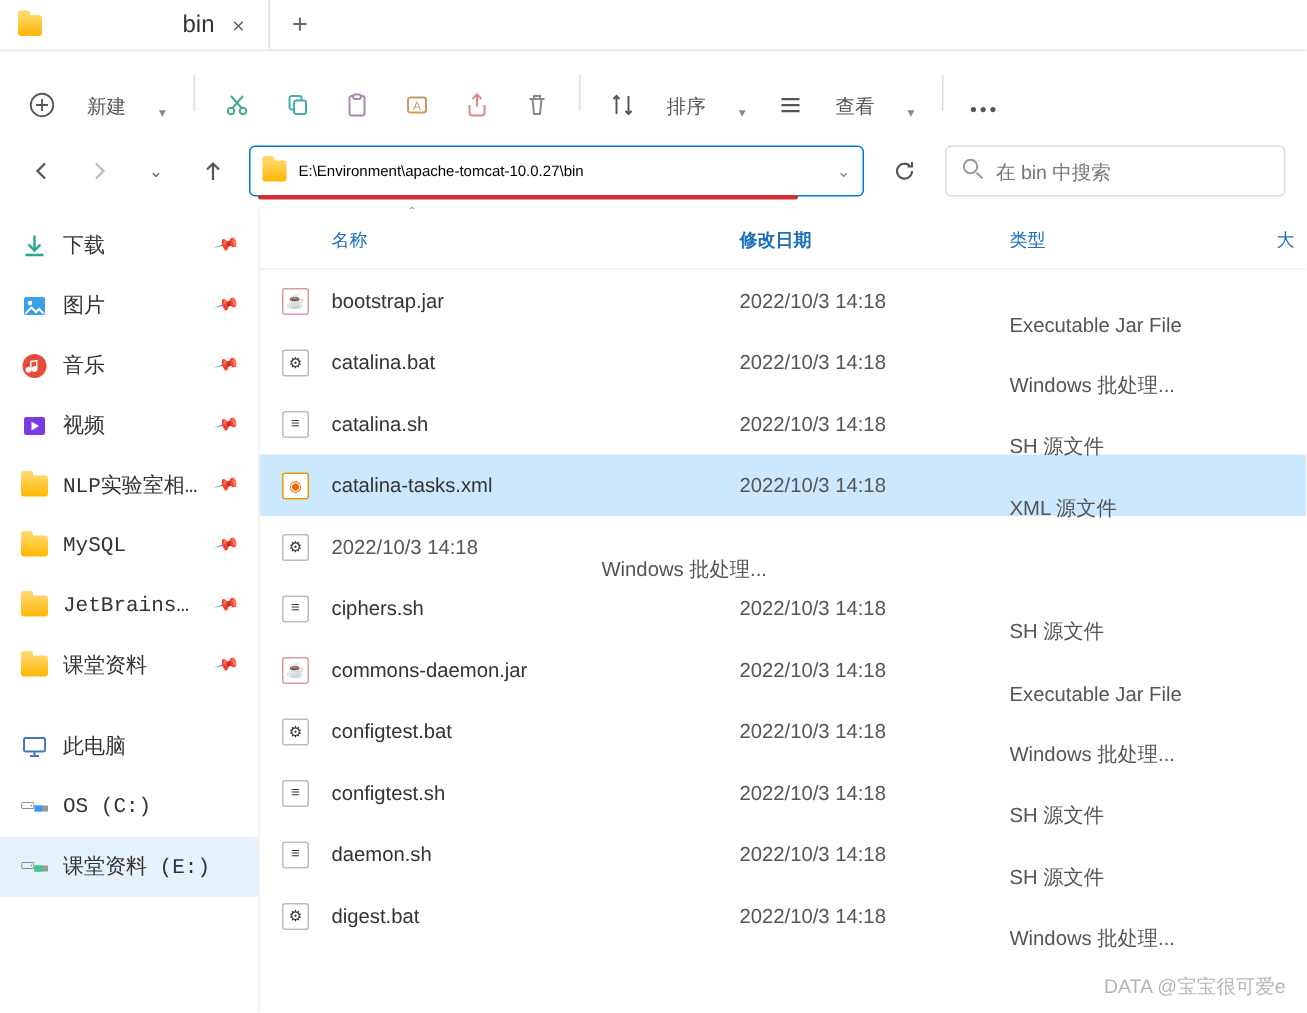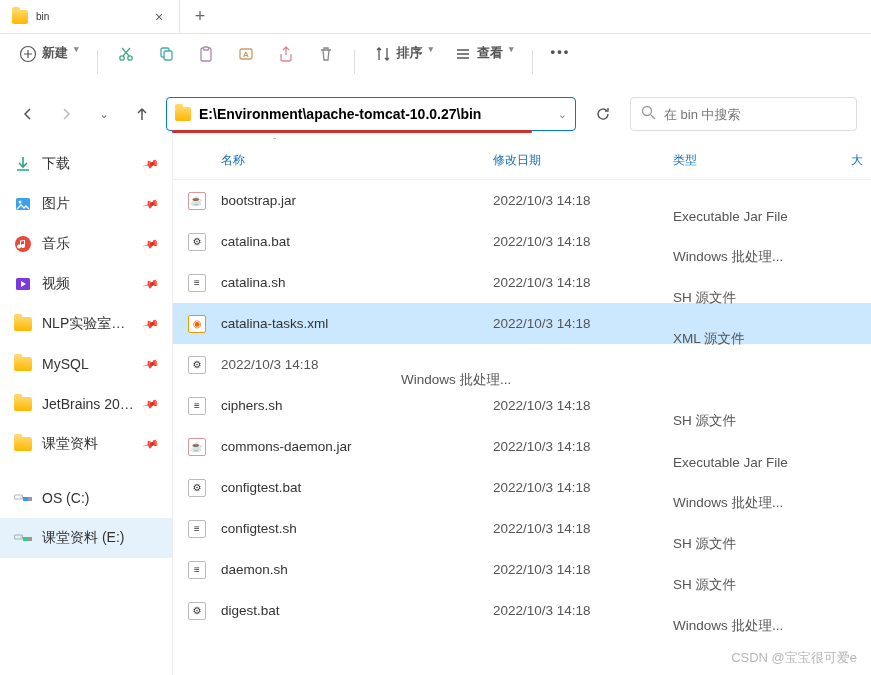--- a/index.html
+++ b/index.html
@@ -2,60 +2,60 @@
 <html><head>
 <meta charset="utf-8">
 <style>
 * { margin: 0; padding: 0; box-sizing: border-box; }
 body { font-family: "Microsoft YaHei", "Segoe UI", sans-serif; font-size: 13px; color: #333; background: #fff; width: 871px; height: 675px; overflow: hidden; position: relative; }
 
 
 .tab-bar { display: flex; height: 34px; background: #fff; border-bottom: 1px solid #e5e5e5; }
 .tab { display: flex; align-items: center; padding: 0 12px; gap: 8px; border-right: 1px solid #e5e5e5; background: #fff; min-width: 180px; position: relative; }
 .tab-icon { width: 16px; height: 16px; display: flex; align-items: center; justify-content: center; }
-.tab-title { flex: 1; font-size: 10px; }
+.tab-title { flex: 1; font-size: 16px; text-align: right; }
 .tab-close { width: 16px; height: 16px; cursor: pointer; color: #666; display: flex; align-items: center; justify-content: center; font-size: 14px; }
 .new-tab { width: 40px; display: flex; align-items: center; justify-content: center; color: #666; font-size: 18px; cursor: pointer; }
 
 
 .toolbar { display: flex; align-items: center; height: 56px; padding: 0 10px; gap: 4px; }
-.toolbar-btn { display: flex; align-items: flex-start; justify-content: center; height: 36px; padding: 0 8px; border-radius: 4px; cursor: pointer; color: #555; gap: 4px; font-weight: bold; }
+.toolbar-btn { display: flex; align-items: flex-end; justify-content: center; height: 36px; padding: 0 8px; border-radius: 4px; cursor: pointer; color: #555; gap: 20px; }
 .toolbar-sep { width: 1px; height: 24px; background: #ddd; margin: 0 6px; }
 .toolbar-icon { width: 20px; height: 20px; display: flex; align-items: center; justify-content: center; }
 .chevron-small { font-size: 9px; color: #888; margin-left: 2px; }
 
 
 .nav-bar { display: flex; align-items: center; height: 48px; padding: 0 14px; gap: 10px; }
 .nav-btn { width: 28px; height: 28px; display: flex; align-items: center; justify-content: center; cursor: pointer; color: #666; font-size: 14px; }
 .address-wrap { position: relative; flex: 0 0 410px; }
 .address-bar { display: flex; align-items: center; height: 34px; border: 1px solid #0078d4; border-radius: 4px; padding: 0 8px; gap: 8px; position: relative; }
-.address-bar input { flex: 1; border: none; outline: none; font-size: 14px; background: transparent; font-weight: bold; }
+.address-bar input { flex: 1; border: none; outline: none; font-size: 10px; background: transparent; }
 .underline-annotation { position: absolute; bottom: -2px; left: 6px; width: 360px; height: 3px; background: #d03030; border-radius: 2px; }
 .refresh-btn { width: 34px; height: 34px; display: flex; align-items: center; justify-content: center; cursor: pointer; color: #555; }
 .search-bar { flex: 1; display: flex; align-items: center; height: 34px; border: 1px solid #ddd; border-radius: 4px; padding: 0 10px; gap: 8px; color: #888; }
 .search-bar input { flex: 1; border: none; outline: none; font-size: 13px; background: transparent; }
 
 
 .main { display: flex; height: calc(675px - 34px - 56px - 48px); }
 
 
-.sidebar { width: 172px; padding: 6px 0; overflow: hidden; }
+.sidebar { width: 172px; padding: 6px 0; overflow: hidden; font-family: Liberation Mono, monospace; }
 .sidebar-item { display: flex; align-items: center; height: 40px; padding: 0 14px; gap: 10px; cursor: pointer; font-size: 14px; position: relative; }
 .sidebar-icon { width: 18px; height: 18px; display: flex; align-items: center; justify-content: center; flex-shrink: 0; }
 .sidebar-label { flex: 1; white-space: nowrap; overflow: hidden; text-overflow: ellipsis; }
 .pin-icon { font-size: 11px; color: #888; transform: rotate(30deg); }
 .sidebar-gap { height: 14px; }
 .selected-drive { background: #e5f1fb; }
 
 
 .file-area { flex: 1; display: flex; flex-direction: column; border-left: 1px solid #eee; overflow: hidden; position: relative; }
 .sort-indicator { text-align: center; color: #999; font-size: 10px; height: 14px; line-height: 10px; }
 .columns { display: flex; height: 28px; border-bottom: 1px solid #eee; font-size: 12px; color: #1a6fb8; }
 .col-name { width: 320px; padding-left: 48px; }
-.col-date { width: 180px; }
+.col-date { width: 180px; font-weight: bold; }
 .col-type { width: 150px; }
 .col-size { flex: 1; text-align: right; padding-right: 8px; }
 .file-rows { flex: 1; overflow: hidden; }
 .file-row { display: flex; align-items: center; height: 41px; font-size: 13.5px; cursor: pointer; }
 .file-row.selected { background: #cce8ff; }
 .file-icon { width: 48px; display: flex; align-items: center; justify-content: center; }
 .file-icon-box { width: 18px; height: 18px; border: 1px solid #bbb; border-radius: 2px; display: flex; align-items: center; justify-content: center; font-size: 10px; background: #fff; }
 .file-name { width: 272px; }
 .file-date { width: 180px; color: #555; }
 .file-type { width: 150px; color: #555; white-space: nowrap; overflow: hidden; text-overflow: ellipsis; margin-top: 31px; }
@@ -277,20 +277,29 @@
         </div>
         <div class="sidebar-item">
           <span class="sidebar-icon">
             <span class="folder-yellow"></span>
           </span>
     <span class="sidebar-label">课堂资料</span>
     <span class="pin-icon">📌</span>
         </div>
       </div>
     <div class="sidebar-gap"></div>
+    <div class="sidebar-item">
+      <span class="sidebar-icon">
+          <svg width="18" height="16" viewBox="0 0 18 16">
+            <rect x="2" y="2" width="14" height="9" rx="1" fill="none" stroke="#4078c0" stroke-width="1.3"></rect>
+            <path d="M6 14h6M9 11v3" stroke="#4078c0" stroke-width="1.3"></path>
+          </svg>
+        </span>
+      <span class="sidebar-label">此电脑</span>
+    </div>
     <div id="sidebar-drives">
         <div class="sidebar-item">
           <span class="sidebar-icon">
             <svg width="18" height="14" viewBox="0 0 18 14">
               <rect x="1" y="1" width="16" height="8" rx="1" fill="none" stroke="#777" stroke-width="1.1"></rect>
               <circle cx="14" cy="5" r="1" fill="#777"></circle>
             </svg>
             <div class="drive-bar blue"></div>
           </span>
     <span class="sidebar-label">OS (C:)</span>
@@ -401,13 +410,13 @@
             <div class="file-icon-box">⚙</div>
           </div>
     <div class="file-name">digest.bat</div>
     <div class="file-date">2022/10/3 14:18</div>
     <div class="file-type">Windows 批处理...</div>
         </div>
       </div>
   </div>
 </div>
 
-<div class="watermark">CSDN @宝宝很可爱e</div>
+<div class="watermark">DATA @宝宝很可爱e</div>
 
 </body></html>

